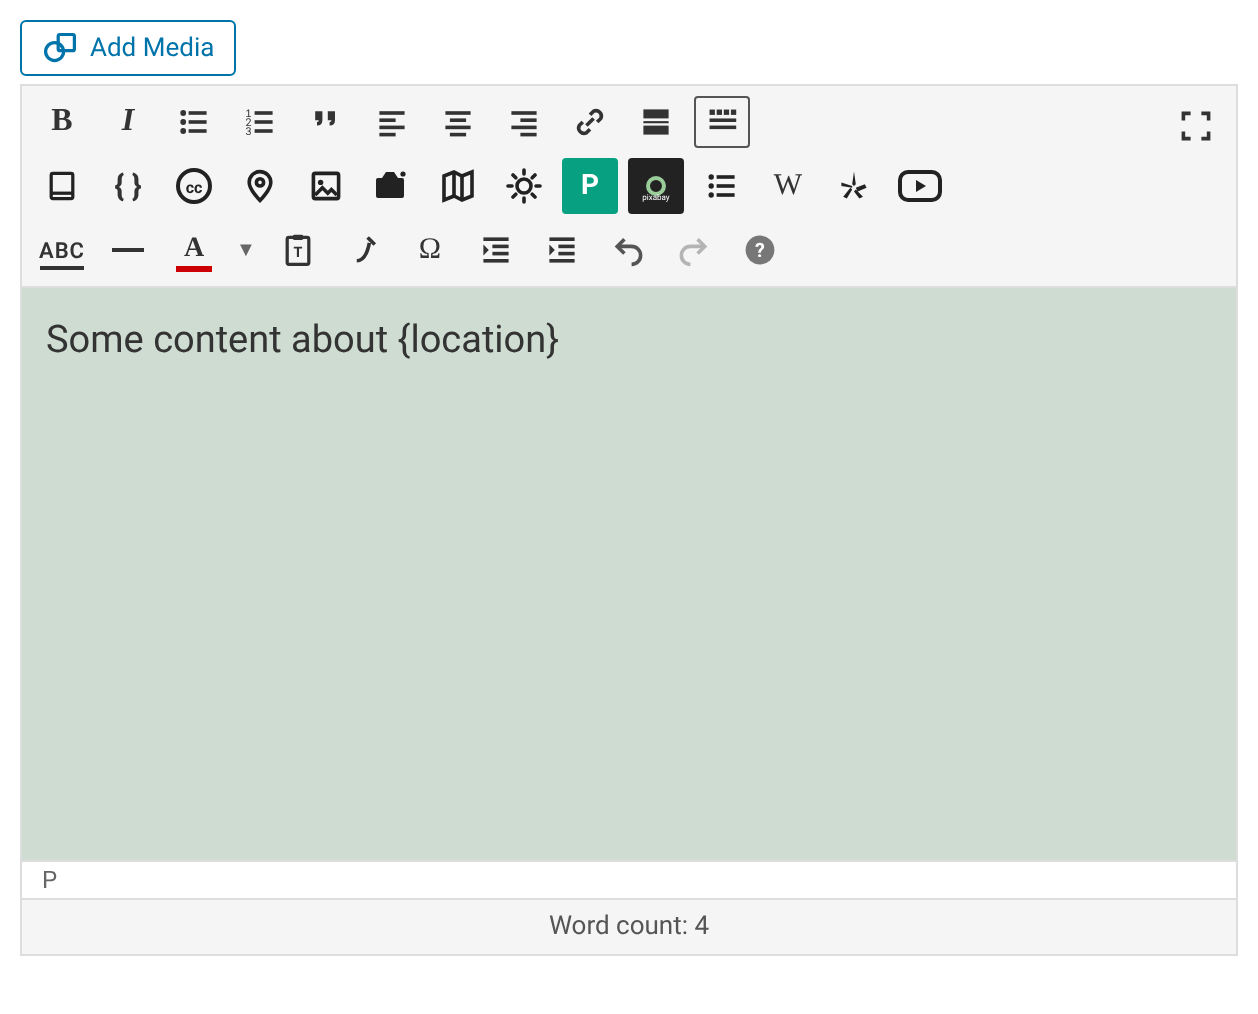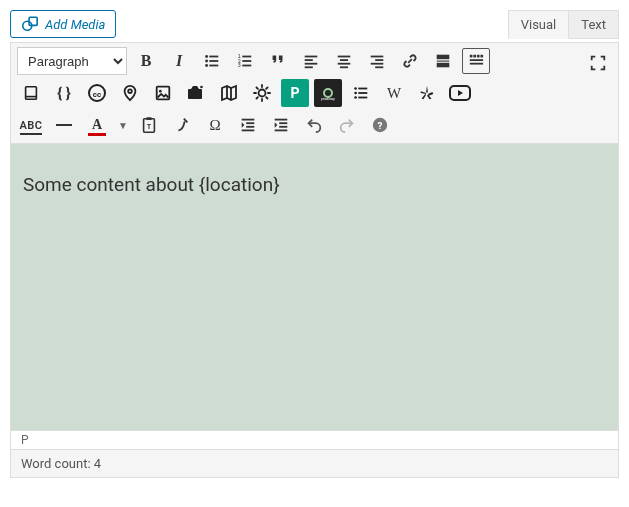--- a/index.html
+++ b/index.html
@@ -26,21 +26,20 @@
     align-items: center;
     gap: 6px;
     border: 1px solid #0073aa;
     background: #fff;
     color: #0073aa;
     padding: 4px 10px;
     border-radius: 3px;
     font-size: 13px;
     cursor: pointer;
     font-family: inherit;
-    font-style: italic;
   }
   .add-media .ic { display:inline-flex; }
   .tabs {
     display: flex;
     align-items: flex-end;
     margin-bottom: -1px;
   }
   .tab {
     padding: 6px 12px;
     border: 1px solid #ddd;
@@ -138,21 +137,21 @@
     font-weight:700;
     font-size:14px;
   }
   .yelp { font-family: Georgia, serif; font-weight:700; font-size:15px;}
 
   .editor {
     border: 1px solid #ddd;
     border-top: none;
     background: #cedcd2;
     min-height: 287px;
-    padding: 28px 12px;
+    padding: 13px 12px;
     font-size: 19px;
     color: #333;
     line-height: 1.4;
   }
   .path-bar {
     border: 1px solid #ddd;
     border-top: none;
     padding: 2px 10px;
     font-size: 12px;
     color: #666;
@@ -160,21 +159,20 @@
   }
   .status-bar {
     border: 1px solid #ddd;
     border-top: none;
     background: #f5f5f5;
     display: flex;
     justify-content: center;
     padding: 6px 10px;
     font-size: 13px;
     color: #555;
-    flex-direction: column;
   }
   .pixabay{
     background:#222; border-radius:2px;
     display:flex;align-items:center;justify-content:center;
   }
 </style>
 </head>
 <body>
 
 <div class="wrap">
@@ -184,32 +182,25 @@
       <span class="ic">
         <svg width="18" height="18" viewBox="0 0 20 20">
             <g fill="none" stroke="#0073aa" stroke-width="1.8">
               <circle cx="7" cy="12" r="5"></circle>
               <rect x="9" y="2.5" width="9" height="9" rx="1"></rect>
             </g>
           </svg>
       </span>
       <span>Add Media</span>
     </button>
-    <div class="tabs">
-      <div class="tab active">Visual</div>
-      <div class="tab">Text</div>
-    </div>
   </div>
 
   <div class="toolbar-wrap">
 
     <div class="toolbar-row">
-      <select class="fmt-select">
-        <option>Paragraph</option>
-      </select>
       <span class="btn" style="font-weight:800;font-family:Georgia,serif;font-size:16px;">B</span>
       <span class="btn" style="font-style:italic;font-family:Georgia,serif;font-size:16px;font-weight:600;">I</span>
       <span class="btn">
         <svg width="18" height="18" viewBox="0 0 20 20">
             <g fill="#333">
               <circle cx="4" cy="5" r="1.6"></circle>
               <circle cx="4" cy="10" r="1.6"></circle>
               <circle cx="4" cy="15" r="1.6"></circle>
               <rect x="7" y="4" width="10" height="2"></rect>
               <rect x="7" y="9" width="10" height="2"></rect>

